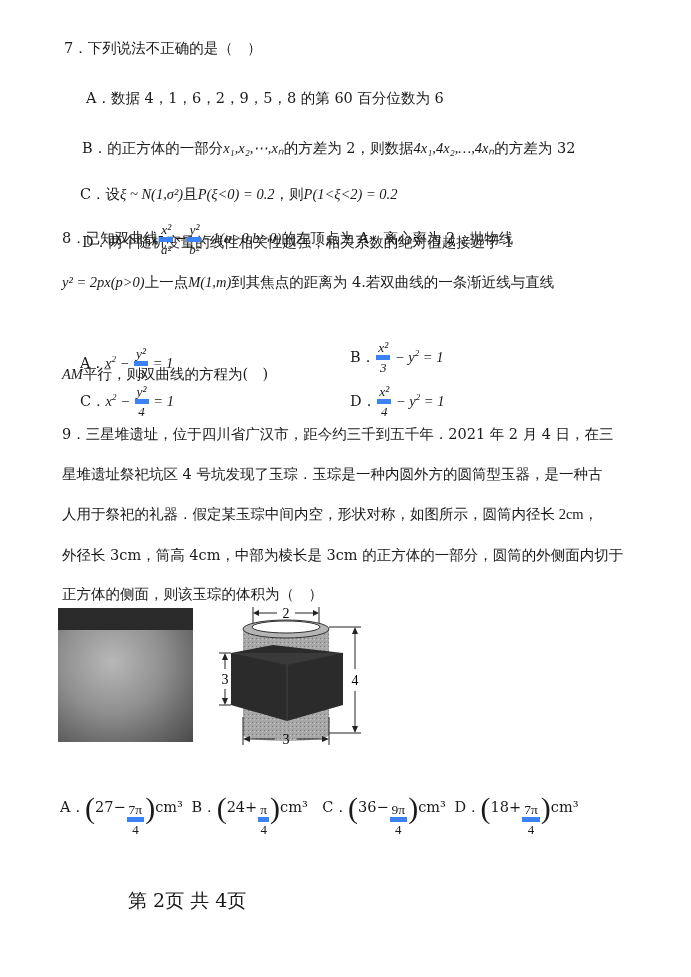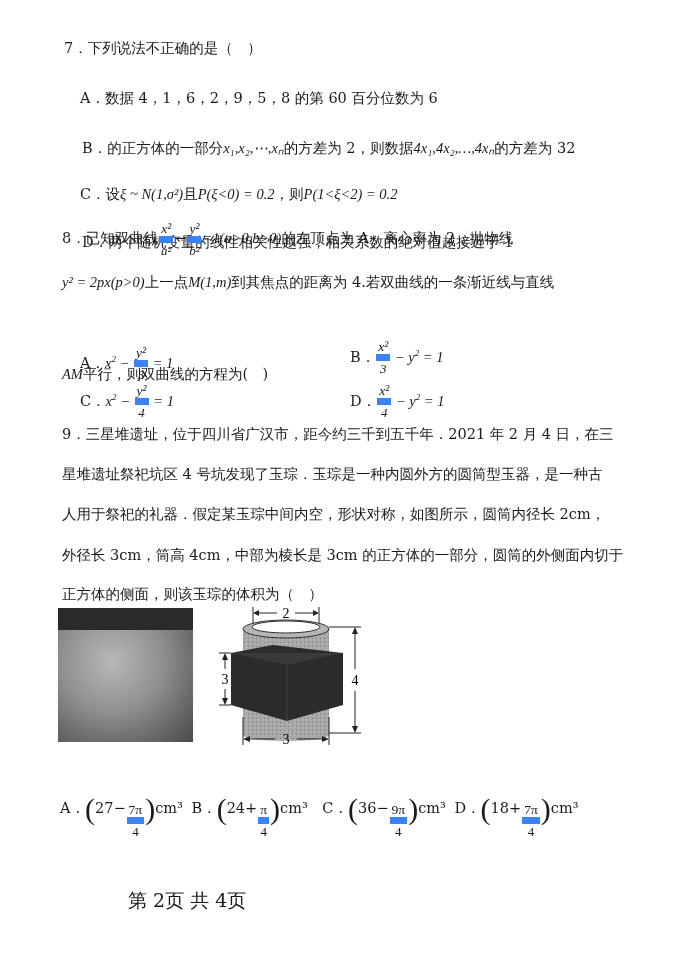--- a/index.html
+++ b/index.html
@@ -1,36 +1,36 @@
 <!DOCTYPE html>
 <html><head>
 <meta charset="utf-8">
 <style>
   html, body { margin:0; padding:0; }
   body { width:691px; height:977px; background:#fff; position:relative; overflow:hidden;
          font-family:"DejaVu Serif","Liberation Serif",serif; color:#1a1a1a; }
   .line { position:absolute; font-size:14.5px; white-space:nowrap; line-height:20px; }
   .m { font-family:"Liberation Serif",serif; font-style:italic; }
   .frac { display:inline-block; vertical-align:middle; text-align:center; font-family:"Liberation Serif",serif; font-style:italic; line-height:15px; margin:0 1px; }
-  .frac .n { display:block; border-bottom:7px solid #3b82f6; padding:0 2px; font-size:13.5px; }
+  .frac .n { display:block; border-bottom:5px solid #3b82f6; padding:0 2px; font-size:13.5px; }
   .frac .d { display:block; font-size:13px; }
   .frac.up { font-style:normal;margin-top:24px; }
   sup { font-size:9px; }
   .paren { font-size:30px; font-family:"Liberation Serif",serif; font-weight:100; vertical-align:middle; line-height:30px; }
   .photo { position:absolute; left:58px; top:572px; width:135px; height:170px;
            background: radial-gradient(ellipse at 40% 40%, #b8b8b8 0%, #8f8f8f 45%, #6e6e6e 70%, #4a4a4a 100%); }
   .photo .dark { position:absolute; left:0; top:0; width:100%; height:22px; background:#2a2a2a; }
   .footer { position:absolute; left:128px; top:888px; font-size:19px; }
 </style>
 </head>
 <body>
 
 <div>
   <div class="line" style="left:64px;top:38px;">7．下列说法不正确的是（　）</div>
-  <div class="line" style="left:80px;top:88px;">A．数据 4，1，6，2，9，5，8 的第 60 百分位数为 6</div>
+  <div class="line" style="left:86px;top:88px;">A．数据 4，1，6，2，9，5，8 的第 60 百分位数为 6</div>
   <div class="line" style="left:82px;top:138px;">
     <span>B．的正方体的一部分</span><span class="m">x₁,x₂,⋯,xₙ</span><span>的方差为 2，则数据</span><span class="m">4x₁,4x₂,…,4xₙ</span><span>的方差为 32</span>
   </div>
   <div class="line" style="left:80px;top:184px;">
     <span>C．设</span><span class="m">ξ ~ N(1,σ²)</span><span>且</span><span class="m">P(ξ&lt;0) = 0.2</span><span>，则</span><span class="m">P(1&lt;ξ&lt;2) = 0.2</span>
   </div>
   <div class="line" style="left:82px;top:232px;">D．两个随机变量的线性相关性越强，相关系数的绝对值越接近于 1</div>
 </div>
 
 <div>
@@ -55,21 +55,21 @@
     <span>C．</span><span class="m">x<sup>2</sup> − </span><span class="frac"><span class="n">y²</span><span class="d">4</span></span><span class="m"> = 1</span>
   </div>
   <div class="line" style="left:350px;top:380px;line-height:34px;">
     <span>D．</span><span class="frac"><span class="n">x²</span><span class="d">4</span></span><span class="m"> − y<sup>2</sup> = 1</span>
   </div>
 </div>
 
 <div>
   <div class="line" style="left:62px;top:424px;">9．三星堆遗址，位于四川省广汉市，距今约三千到五千年．2021 年 2 月 4 日，在三</div>
   <div class="line" style="left:62px;top:464px;">星堆遗址祭祀坑区 4 号坑发现了玉琮．玉琮是一种内圆外方的圆筒型玉器，是一种古</div>
-  <div class="line" style="left:62px;top:504px;">人用于祭祀的礼器．假定某玉琮中间内空，形状对称，如图所示，圆筒内径长 2cm，</div>
+  <div class="line" style="left:62px;top:504px;font-family:Liberation Serif, serif;">人用于祭祀的礼器．假定某玉琮中间内空，形状对称，如图所示，圆筒内径长 2cm，</div>
   <div class="line" style="left:62px;top:545px;">外径长 3cm，筒高 4cm，中部为棱长是 3cm 的正方体的一部分，圆筒的外侧面内切于</div>
   <div class="line" style="left:62px;top:584px;">正方体的侧面，则该玉琮的体积为（　）</div>
 
   <div class="photo" style="top:608px;height:134px;">
     <div class="dark"></div>
   </div>
 
   <svg style="position:absolute;left:215px;top:605px;" width="160" height="140" viewBox="0 0 160 140">
     <defs>
       <pattern id="grain" width="4" height="4" patternUnits="userSpaceOnUse">

